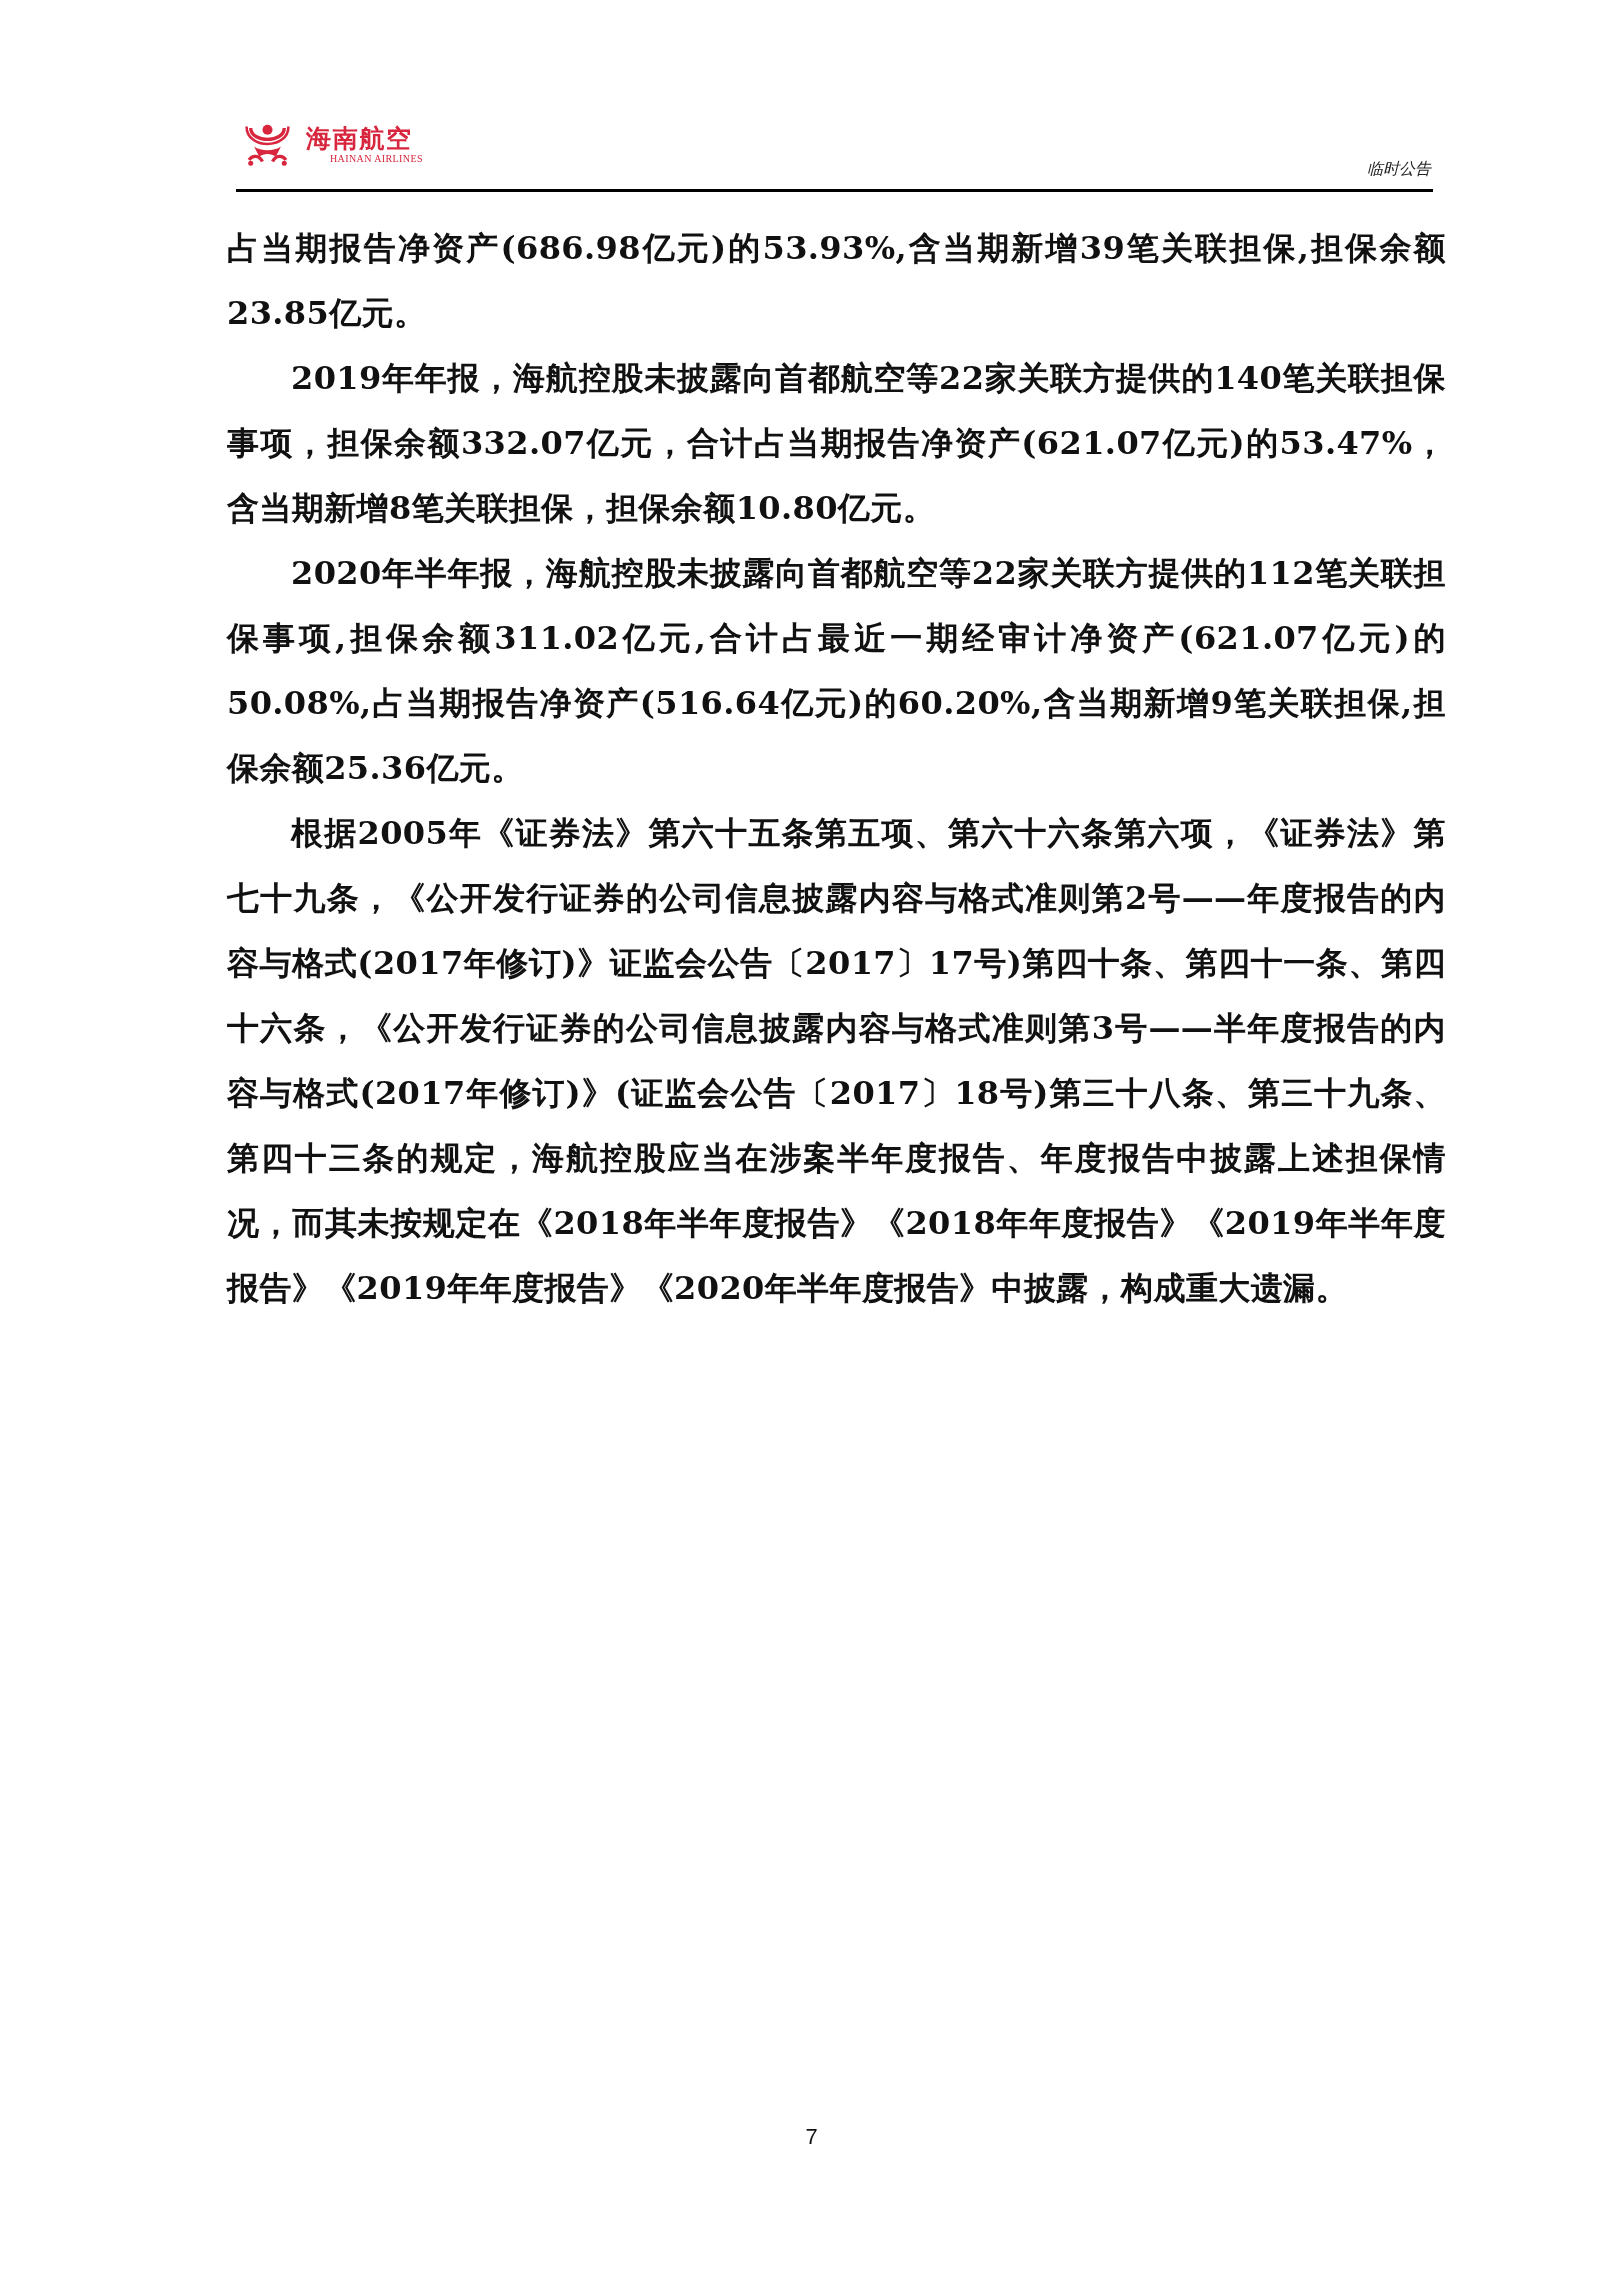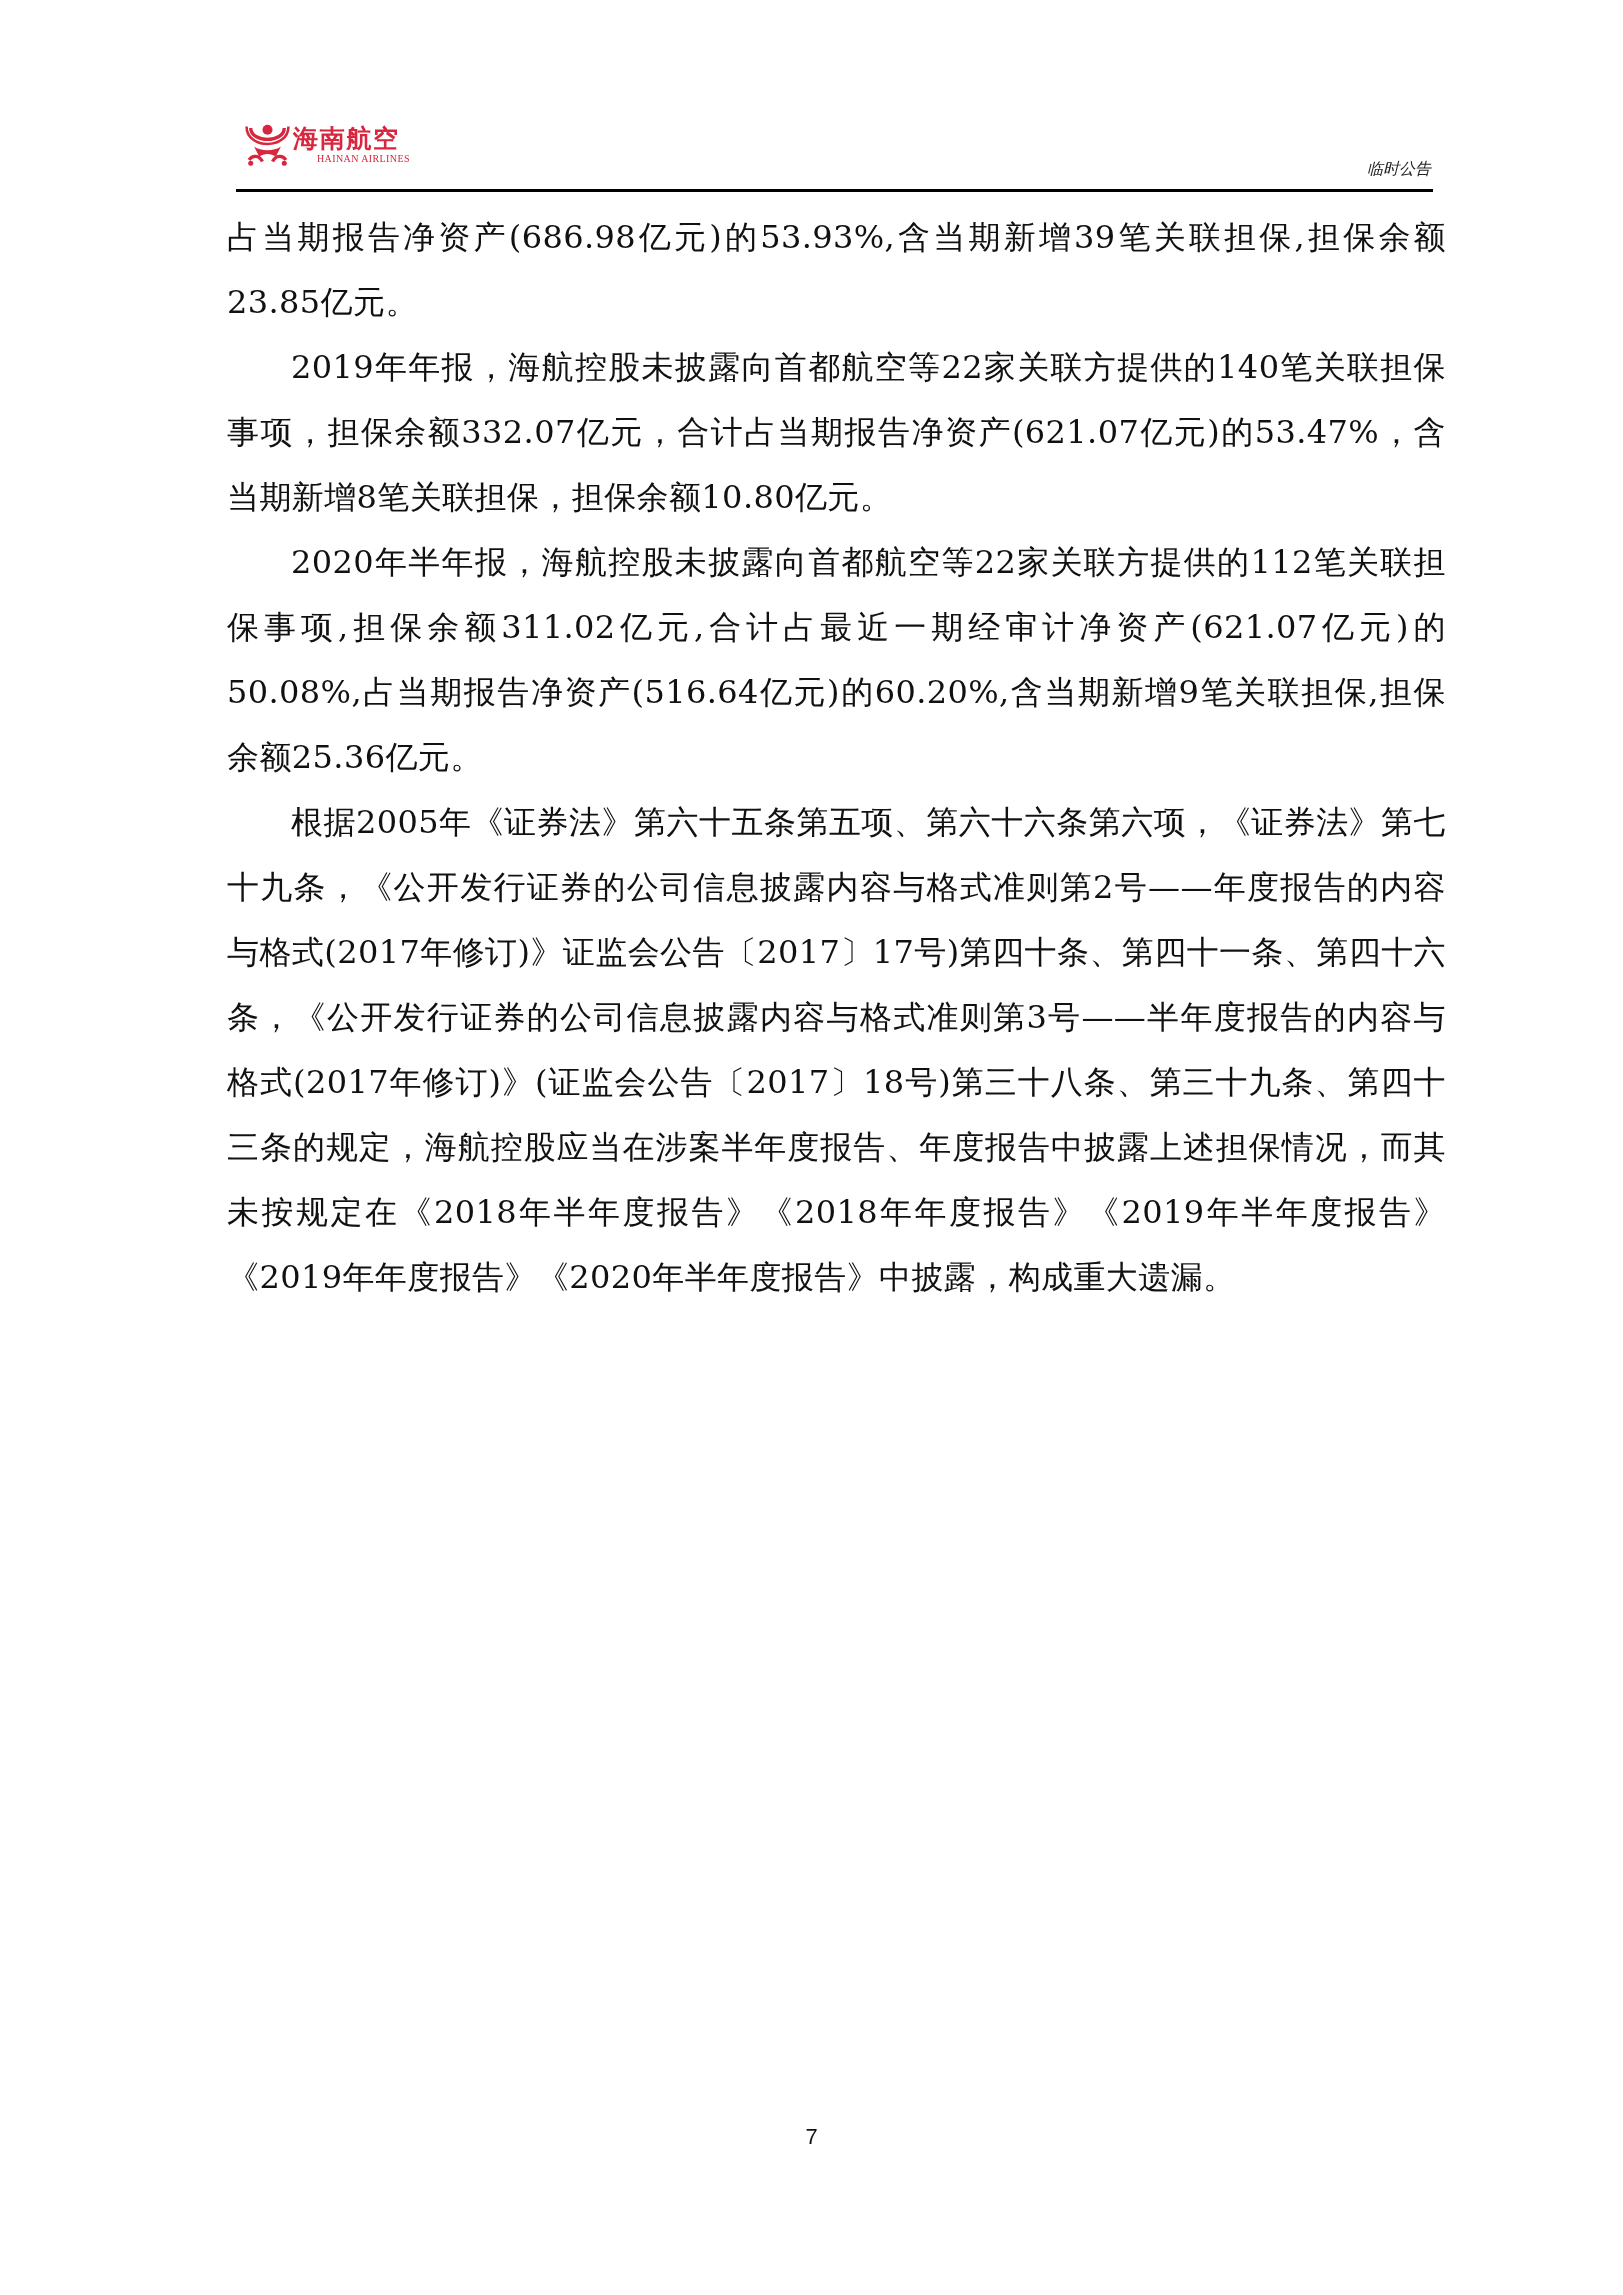--- a/index.html
+++ b/index.html
@@ -1,29 +1,29 @@
 <!DOCTYPE html>
 <html style="font-size:13.5px"><head>
 <meta charset="utf-8">
 <style>
   html, body { margin: 0; padding: 0; background: #ffffff; }
   body { width: 1623px; height: 2295px; position: relative; overflow: hidden;
          font-family: "DejaVu Serif", "Liberation Serif", serif; color: #111; }
   .header { position: absolute; left: 227px; top: 118px; width: 1219px; height: 78px; }
   .logo { position: absolute; left: 15px; top: 0; display: flex; align-items: center; }
   .logo-mark { width: 51px; height: 52px; position: relative; }
-  .logo-text { margin-left: 0; display: flex; flex-direction: column; }
+  .logo-text { margin-left: 13px; display: flex; flex-direction: column; }
   .logo-cn { font-family: "DejaVu Sans", "Liberation Sans", sans-serif; font-weight: bold;
              color: #d7263d; font-size: 25px; letter-spacing: 1.7px; line-height: 29px; }
   .logo-en { font-family: Liberation Serif, serif; color: #d7263d; font-size: 10px;
              line-height: 12px; letter-spacing: 0.4px; padding-left: 24px; }
   .header-label { position: absolute; right: 15px; top: 41px; font-style: italic;
                   font-family: "DejaVu Sans", "Liberation Sans", sans-serif; font-size: 16px; color: #222; }
   .header-rule { position: absolute; left: 8.5px; right: 13.5px; top: 71px; height: 3.4px; background: #000; }
-  .content { position: absolute; left: 227px; top: 205px; width: 1219px; }
+  .content { position: absolute; left: 227px; top: 216px; width: 1219px; font-weight: bold; }
   .content p { margin: 0; font-size: 32px; line-height: 65px; text-align: justify;
                text-align-last: left; letter-spacing: 0.4px; }
   .content p.indent { text-indent: 64px; }
   .page-number { position: absolute; left: 0; width: 1623px; top: 2124px; text-align: center;
                  font-family: "Liberation Sans", sans-serif; font-size: 22px; color: #111; }
 </style>
 </head>
 <body>
 
 <div class="header">

